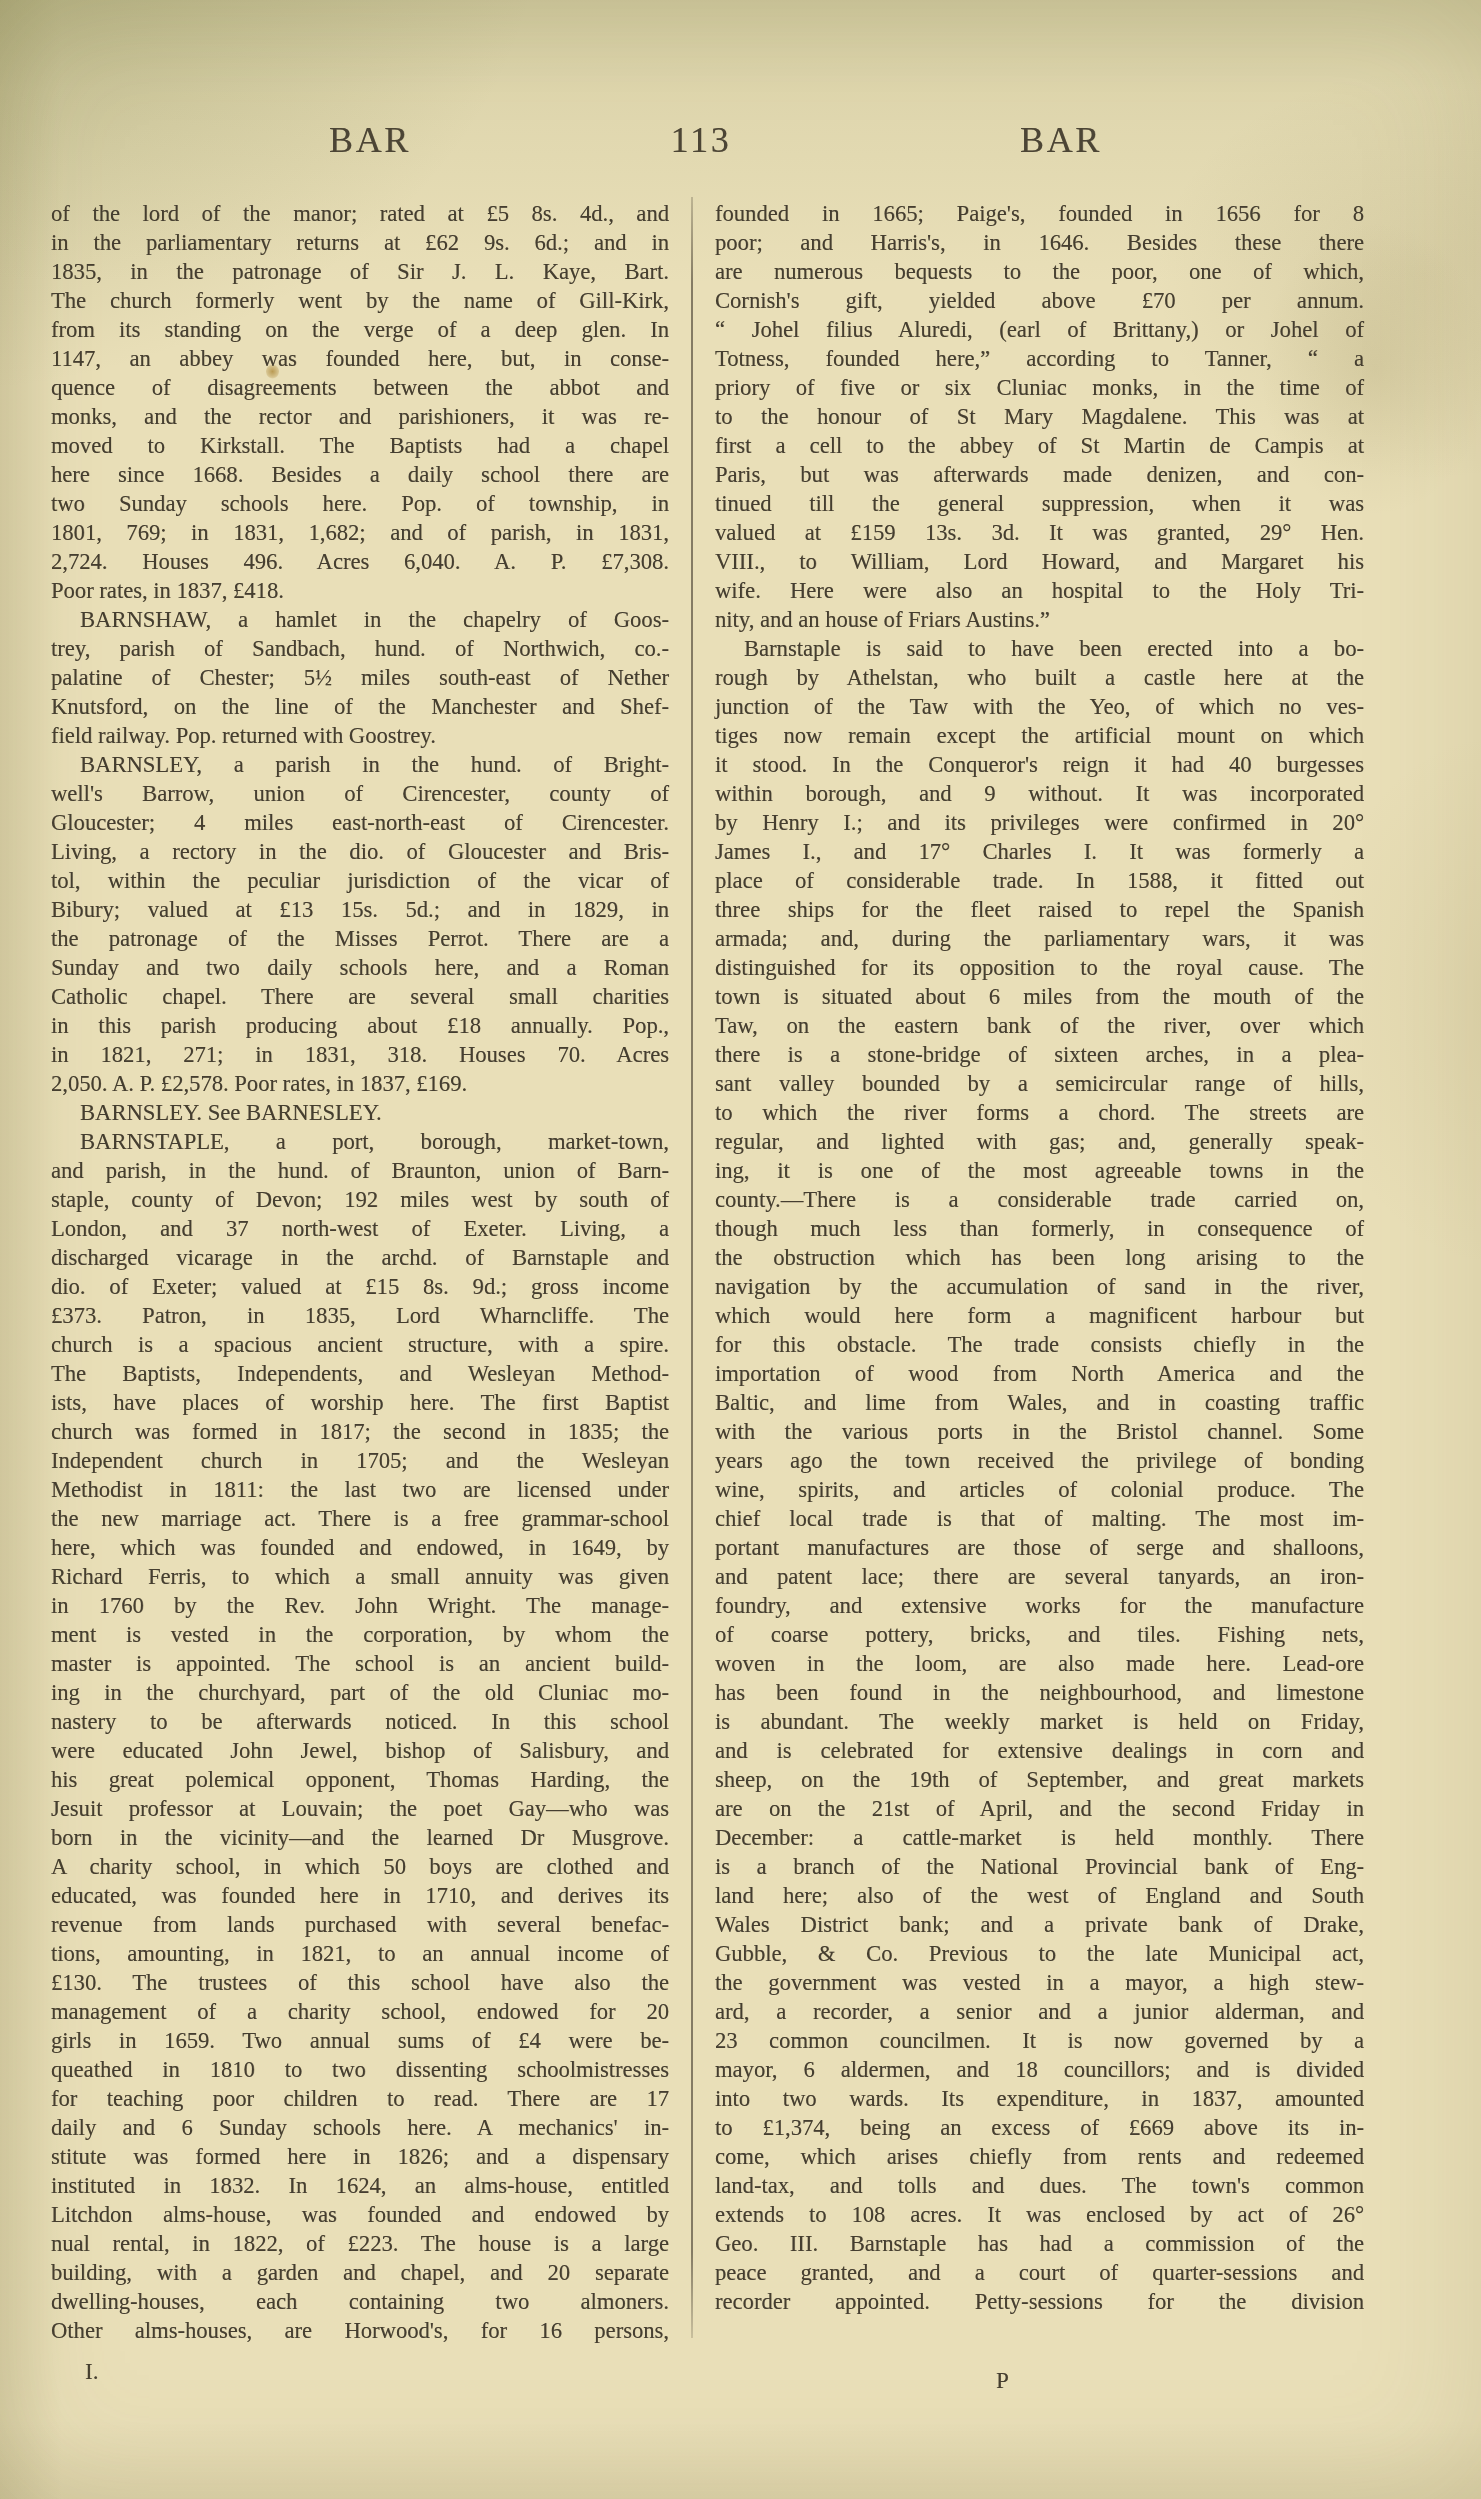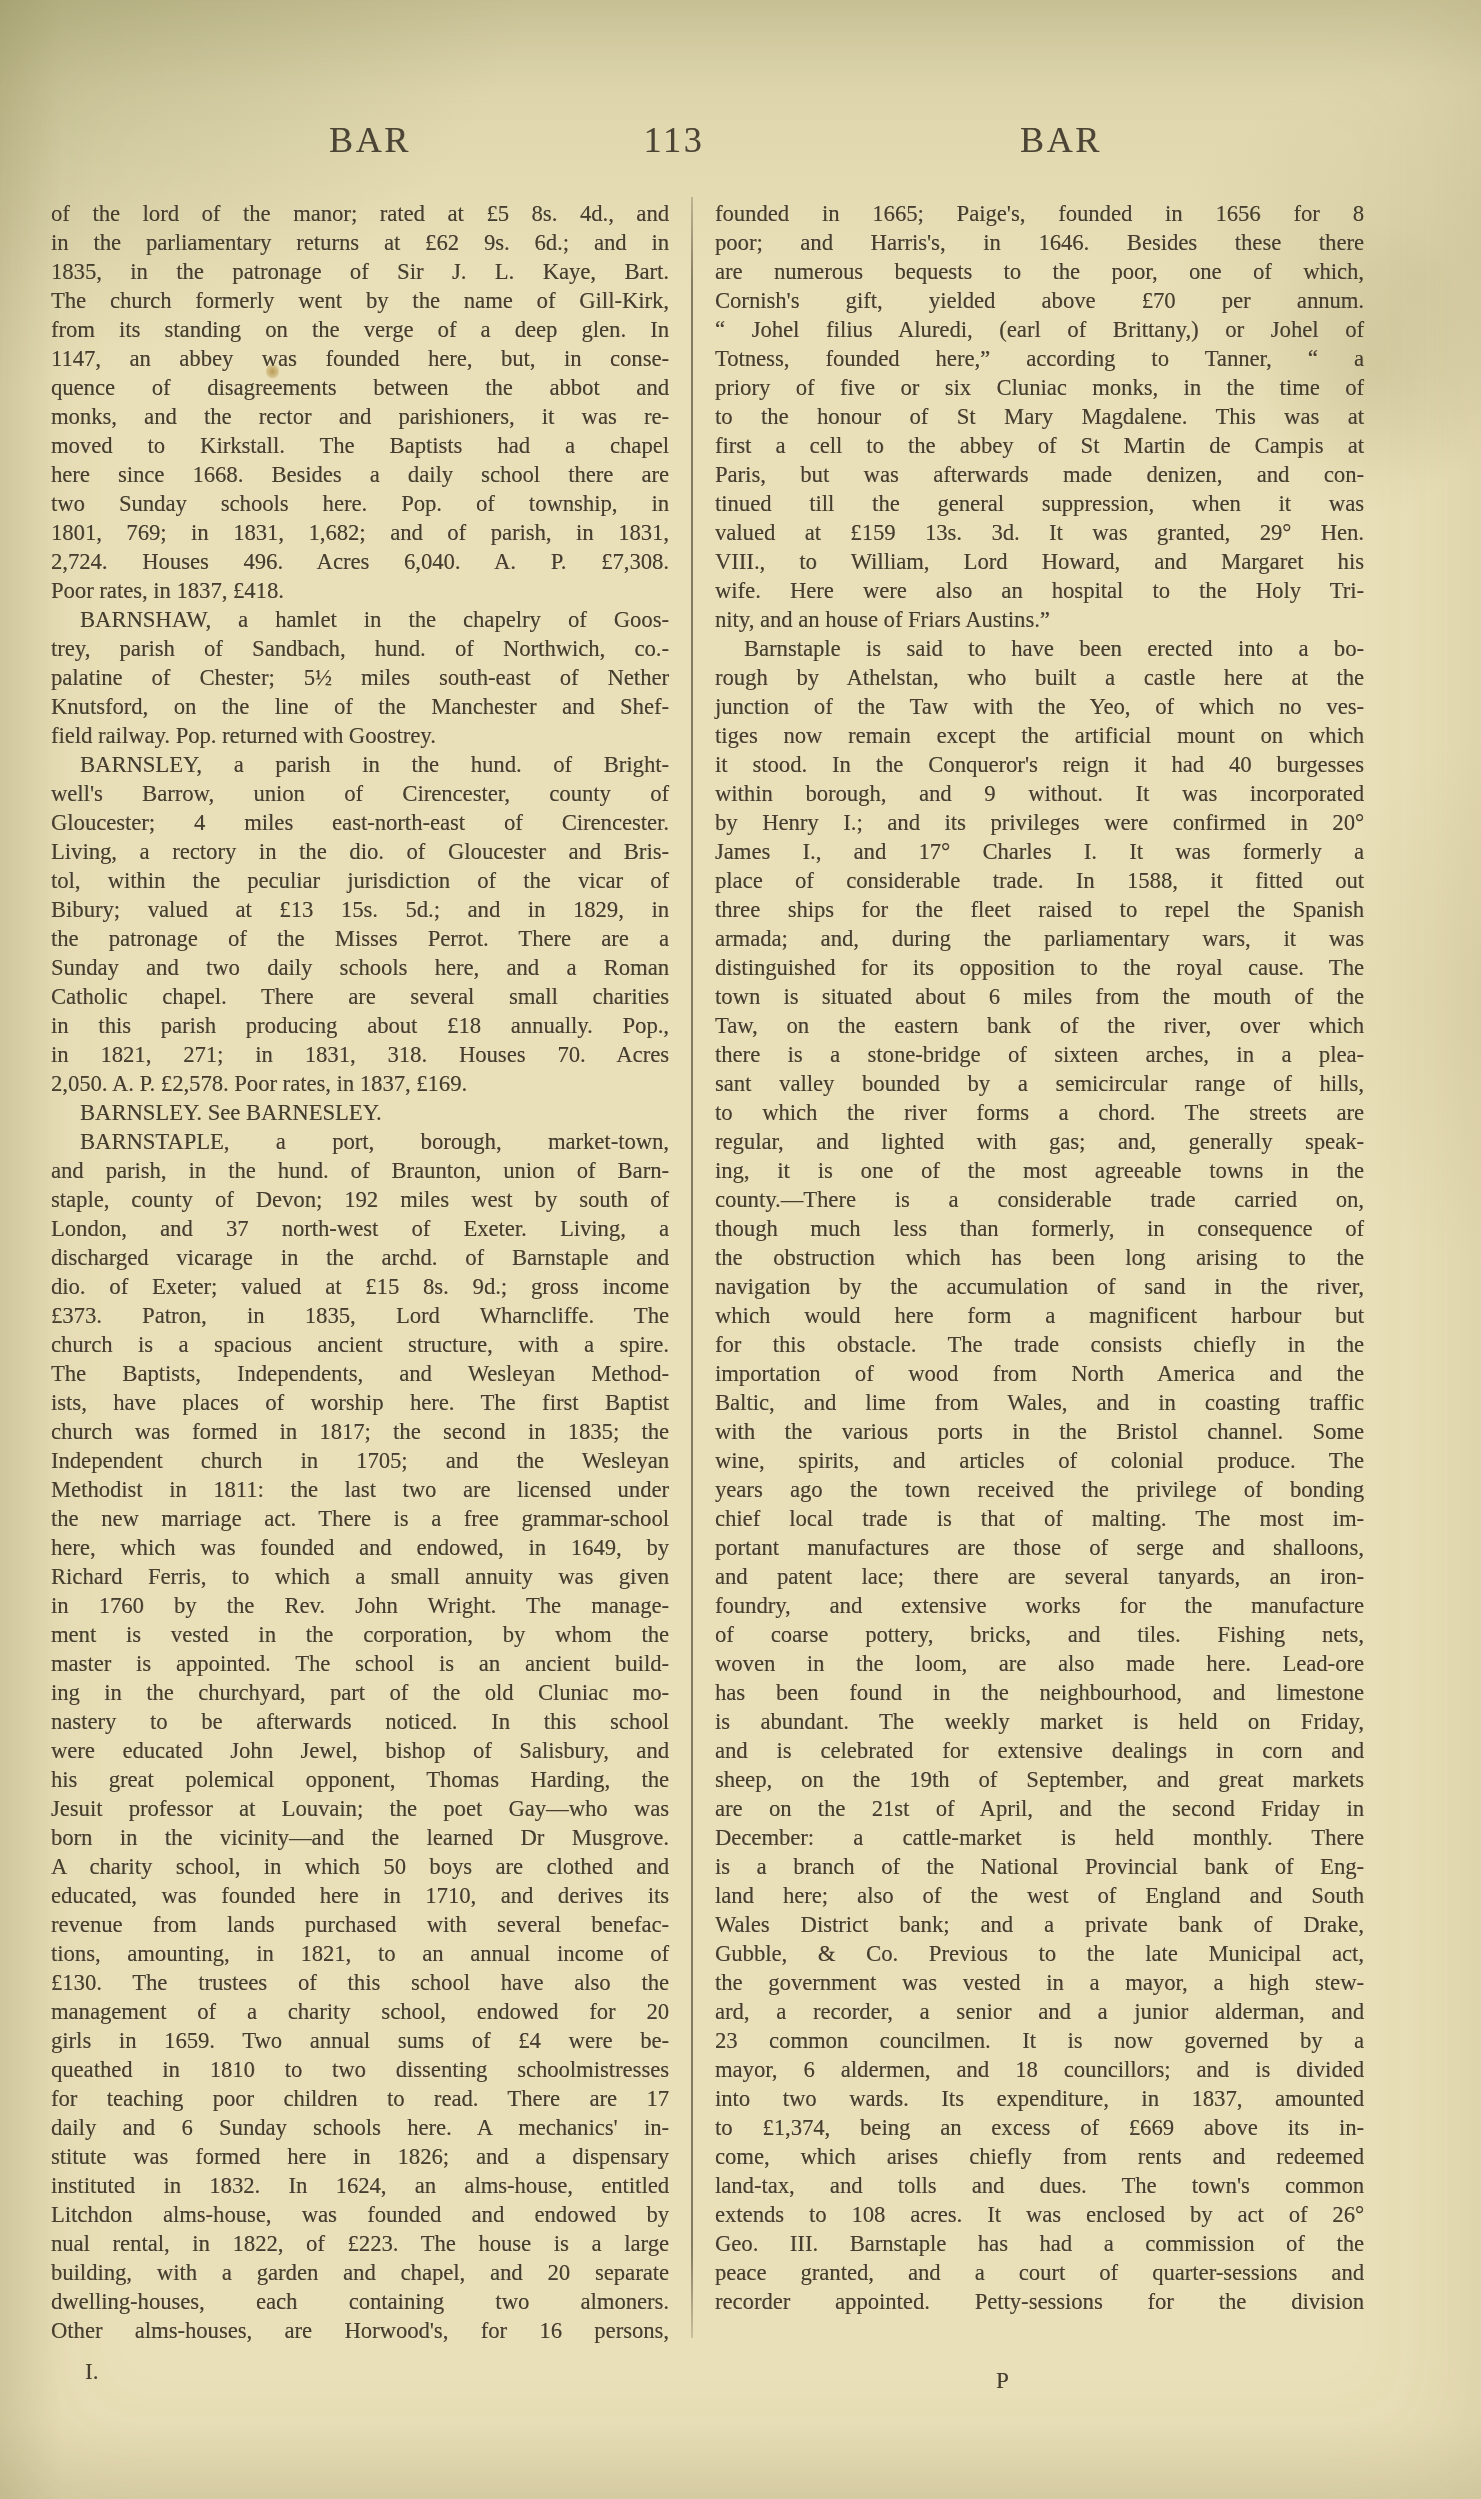--- a/index.html
+++ b/index.html
@@ -61,21 +61,21 @@
   }
 </style>
 </head>
 <body>
 
 <div class="page">
   <div class="stain-soft"></div>
   <div class="stain-dot"></div>
 
   <div class="header-word" style="left:330px">BAR</div>
-  <div class="header-word" style="left:634px">113</div>
+  <div class="header-word" style="left:661px">113</div>
   <div class="header-word" style="left:1021px">BAR</div>
 
   <div class="divider"></div>
 
   <div class="col" id="col-left">
       <div class="line">of the lord of the manor; rated at £5 8s. 4d., and</div>
       <div class="line">in the parliamentary returns at £62 9s. 6d.; and in</div>
       <div class="line">1835, in the patronage of Sir J. L. Kaye, Bart.</div>
       <div class="line">The church formerly went by the name of Gill-Kirk,</div>
       <div class="line">from its standing on the verge of a deep glen. In</div>
@@ -186,22 +186,22 @@
       <div class="line">ing, it is one of the most agreeable towns in the</div>
       <div class="line">county.—There is a considerable trade carried on,</div>
       <div class="line">though much less than formerly, in consequence of</div>
       <div class="line">the obstruction which has been long arising to the</div>
       <div class="line">navigation by the accumulation of sand in the river,</div>
       <div class="line">which would here form a magnificent harbour but</div>
       <div class="line">for this obstacle. The trade consists chiefly in the</div>
       <div class="line">importation of wood from North America and the</div>
       <div class="line">Baltic, and lime from Wales, and in coasting traffic</div>
       <div class="line">with the various ports in the Bristol channel. Some</div>
+      <div class="line">years ago the town received the privilege of bonding</div>
       <div class="line">wine, spirits, and articles of colonial produce. The</div>
-      <div class="line">years ago the town received the privilege of bonding</div>
       <div class="line">chief local trade is that of malting. The most im-</div>
       <div class="line">portant manufactures are those of serge and shalloons,</div>
       <div class="line">and patent lace; there are several tanyards, an iron-</div>
       <div class="line">foundry, and extensive works for the manufacture</div>
       <div class="line">of coarse pottery, bricks, and tiles. Fishing nets,</div>
       <div class="line">woven in the loom, are also made here. Lead-ore</div>
       <div class="line">has been found in the neighbourhood, and limestone</div>
       <div class="line">is abundant. The weekly market is held on Friday,</div>
       <div class="line">and is celebrated for extensive dealings in corn and</div>
       <div class="line">sheep, on the 19th of September, and great markets</div>

